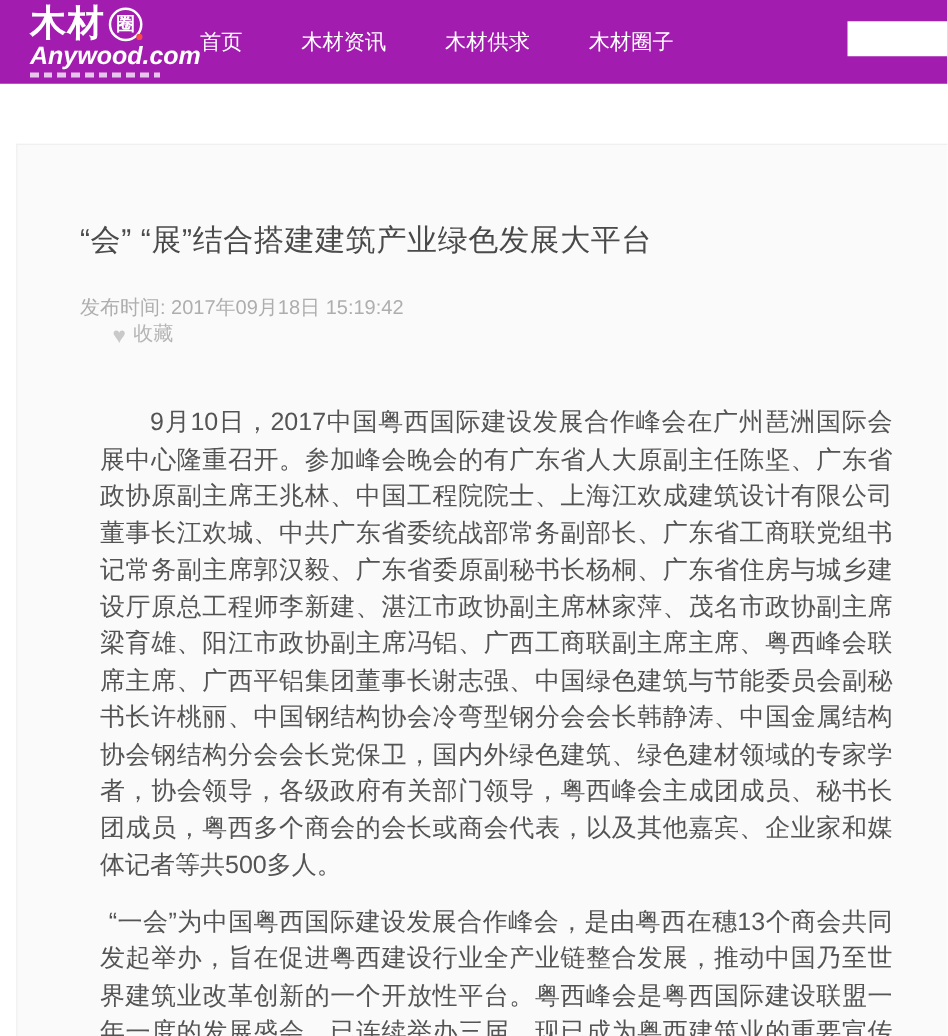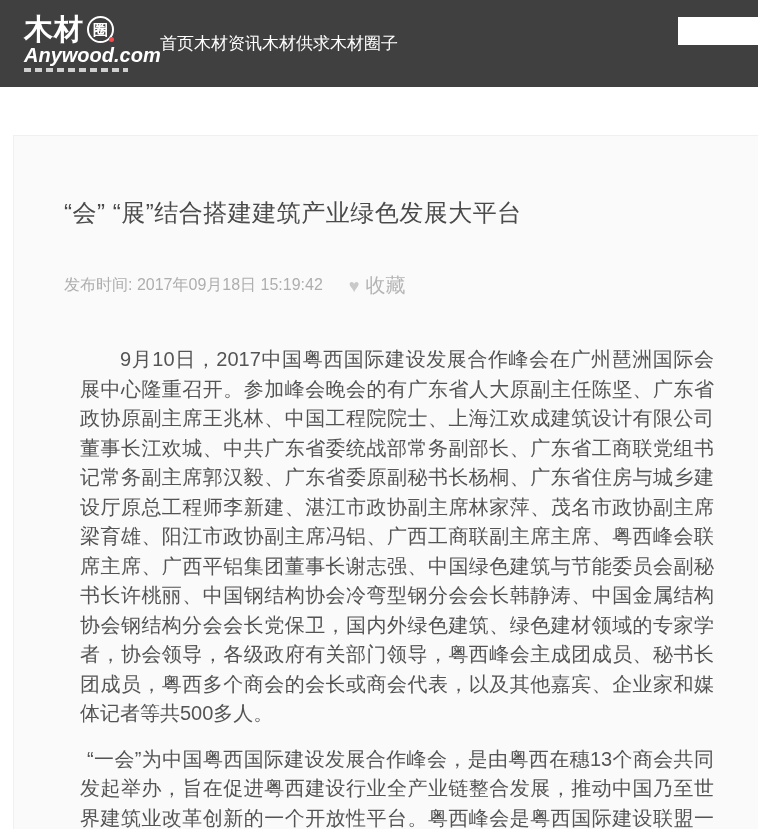--- a/index.html
+++ b/index.html
@@ -6,22 +6,22 @@
   html, body {
     width: 758px; height: 829px;
     overflow: hidden;
     background: #ffffff;
     font-family: "Liberation Sans", sans-serif;
   }
 
   
   .site-header {
     position: relative;
-    height: 87px;
-    background: #404040;
+    height: 67px;
+    background: #a21caf;
     display: flex;
     align-items: center;
     color: #fff;
   }
   .logo {
     margin-left: 24px;
     width: 106px;
     cursor: pointer;
     line-height: 1;
   }
@@ -58,20 +58,21 @@
   .logo-tagline {
     margin-top: 3px;
     height: 4px;
     width: 104px;
     background: repeating-linear-gradient(90deg, #ffffff 0 7px, transparent 7px 11px);
     opacity: 0.75;
   }
   .main-nav {
     margin-left: 30px;
     display: flex;
+    gap: 47px;
   }
   .nav-item {
     font-size: 17px;
     color: #fff;
     text-decoration: none;
     cursor: pointer;
     white-space: nowrap;
   }
   .search-box {
     position: absolute;
@@ -97,35 +98,36 @@
   }
   .article-title {
     font-size: 24px;
     font-weight: 500;
     color: #4a4a4a;
     line-height: 30px;
     letter-spacing: 0.5px;
     max-width: 640px;
   }
   .meta-row {
-    margin-top: 44px;
+    margin-top: 28px;
     display: flex;
-    align-items: center;
+    align-items: flex-start;
     font-size: 16px;
     color: #aeaeae;
+    flex-direction: column;
   }
   .fav-btn {
     margin-left: 26px;
     display: flex;
     align-items: center;
     gap: 6px;
     cursor: pointer;
   }
   .heart-icon { color: #c9c9c9; font-size: 18px; line-height: 1; }
-  .fav-label  { color: #b5b5b5; font-size: 20px; }
+  .fav-label  { color: #b5b5b5; font-size: 16px; }
 
   .article-body {
     margin-top: 46px;
     max-width: 668px;
     font-size: 20px;
     line-height: 29.5px;
     color: #545454;
     text-align: justify;
   }
   .article-body p { margin: 16px; }

